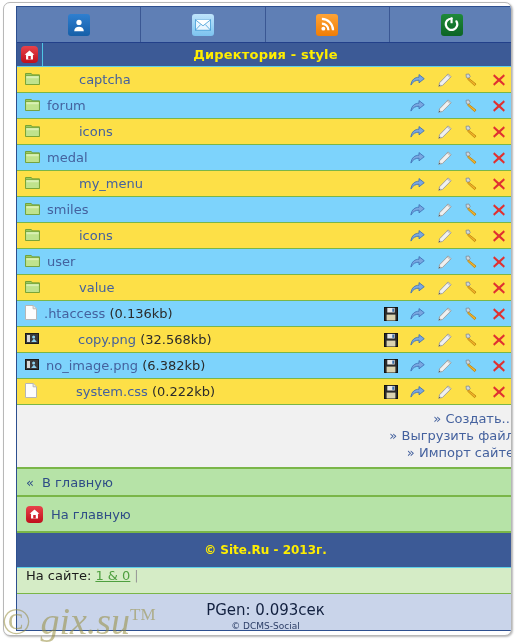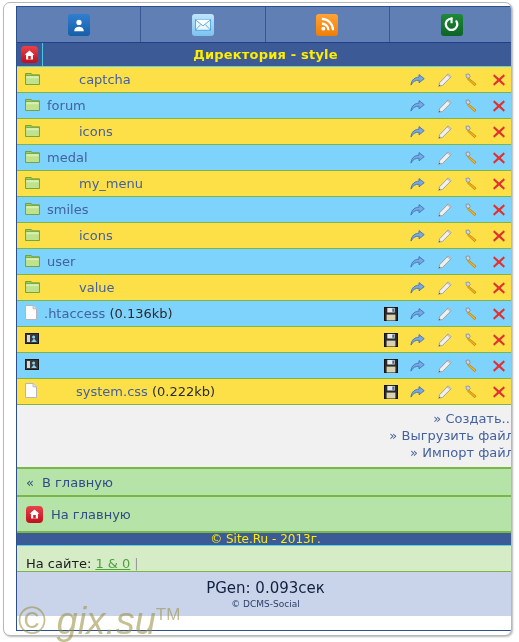--- a/index.html
+++ b/index.html
@@ -180,38 +180,38 @@
     align-items: center;
     padding-left: 9px;
     box-sizing: border-box;
     gap: 8px;
   }
   .greenbar .gtext { color: #2f4d86; font-size: 13px; }
   .greenbar.tight { height: 36px; }
 
   
   .copybar {
-    height: 14px;
+    height: 36px;
     background: #3c5a96;
     border-top: 1px solid #7ab648;
     border-bottom: 1px solid #5fd0e8;
     display: flex;
     align-items: center;
     justify-content: center;
     color: #ffee00;
-    font-weight: normal;
+    font-weight: bold;
     font-size: 12px;
     box-sizing: border-box;
   }
   .onlinebar {
     height: 26px;
     background: #d5ecc6;
     border-bottom: 1px solid #7ab648;
     display: flex;
-    align-items: flex-end;
+    align-items: flex-start;
     padding-left: 9px;
     box-sizing: border-box;
     font-size: 13px;
     color: #1b1b1b;
     gap: 4px;
   }
   .onlinebar a.green { color: #4e9f3f; }
   .onlinebar .bar { color: #9a9a9a; }
   .onlinebar a.blue { color: #44619e; }
 
@@ -223,23 +223,23 @@
     align-items: center;
     justify-content: center;
     box-sizing: border-box;
   }
   .pgen .p1 { font-size: 15px; color: #12203f; }
   .pgen .p2 { font-size: 9px; color: #2b3d66; margin-top: 2px; }
 
   
   .watermark {
     position: absolute;
-    left: 18px;
+    left: 2px;
     bottom: 2px;
-    font-family: Liberation Sans, sans-serif;
+    font-family: Liberation Serif, serif;
     font-style: italic;
     font-size: 38px;
     color: rgba(150,140,60,0.55);
     letter-spacing: 0px;
     pointer-events: none;
     white-space: nowrap;
     line-height: 1;
   }
   .watermark .tm {
     font-size: 17px;
@@ -652,20 +652,21 @@
             </span>
           </span>
         </div>
         <div class="row odd">
           <span><svg class="img-ico" viewBox="0 0 14 11">
               <rect x="0.5" y="0.5" width="13" height="10" fill="#3a3a3a" stroke="#1a1a1a"></rect>
               <rect x="2" y="2" width="3" height="7" fill="#d8d8d8"></rect>
               <circle cx="8.6" cy="4" r="1.5" fill="#8fd4f0"></circle>
               <path d="M6.2 9 L9 5.6 L11.8 9 z" fill="#8fd4f0"></path>
             </svg></span>
+          <span class="name">copy.png <span class="size">(32.568kb)</span></span>
           <span class="spacer"></span>
           <span class="actions">
             <span class="act">
               <svg width="14" height="14" viewBox="0 0 14 14">
                 <rect x="0.5" y="0.5" width="13" height="13" fill="#2b2b2b" stroke="#111"></rect>
                 <rect x="3.3" y="0.9" width="7.4" height="4.6" fill="#e8e8e8"></rect>
                 <rect x="8.3" y="1.5" width="1.8" height="3.3" fill="#3b6ea8"></rect>
                 <rect x="2.6" y="7.6" width="8.8" height="5.9" fill="#d9d2b0"></rect>
               </svg>
             </span>
@@ -694,20 +695,21 @@
             </span>
           </span>
         </div>
         <div class="row even">
           <span><svg class="img-ico" viewBox="0 0 14 11">
               <rect x="0.5" y="0.5" width="13" height="10" fill="#3a3a3a" stroke="#1a1a1a"></rect>
               <rect x="2" y="2" width="3" height="7" fill="#d8d8d8"></rect>
               <circle cx="8.6" cy="4" r="1.5" fill="#8fd4f0"></circle>
               <path d="M6.2 9 L9 5.6 L11.8 9 z" fill="#8fd4f0"></path>
             </svg></span>
+          <span class="name">no_image.png <span class="size">(6.382kb)</span></span>
           <span class="spacer"></span>
           <span class="actions">
             <span class="act">
               <svg width="14" height="14" viewBox="0 0 14 14">
                 <rect x="0.5" y="0.5" width="13" height="13" fill="#2b2b2b" stroke="#111"></rect>
                 <rect x="3.3" y="0.9" width="7.4" height="4.6" fill="#e8e8e8"></rect>
                 <rect x="8.3" y="1.5" width="1.8" height="3.3" fill="#3b6ea8"></rect>
                 <rect x="2.6" y="7.6" width="8.8" height="5.9" fill="#d9d2b0"></rect>
               </svg>
             </span>
@@ -783,21 +785,21 @@
       <div class="mline">
         <span class="chev">»</span>
         <span>Создать...</span>
       </div>
       <div class="mline">
         <span class="chev">»</span>
         <span>Выгрузить файл</span>
       </div>
       <div class="mline">
         <span class="chev">»</span>
-        <span>Импорт файл</span>
+        <span>Импорт сайте</span>
       </div>
     </div>
 
     <div class="greenbar">
       <span class="gtext">«</span>
       <span class="gtext">В главную</span>
     </div>
     <div class="greenbar tight">
       <span class="home-ico">
         <svg width="11" height="10" viewBox="0 0 12 11">

